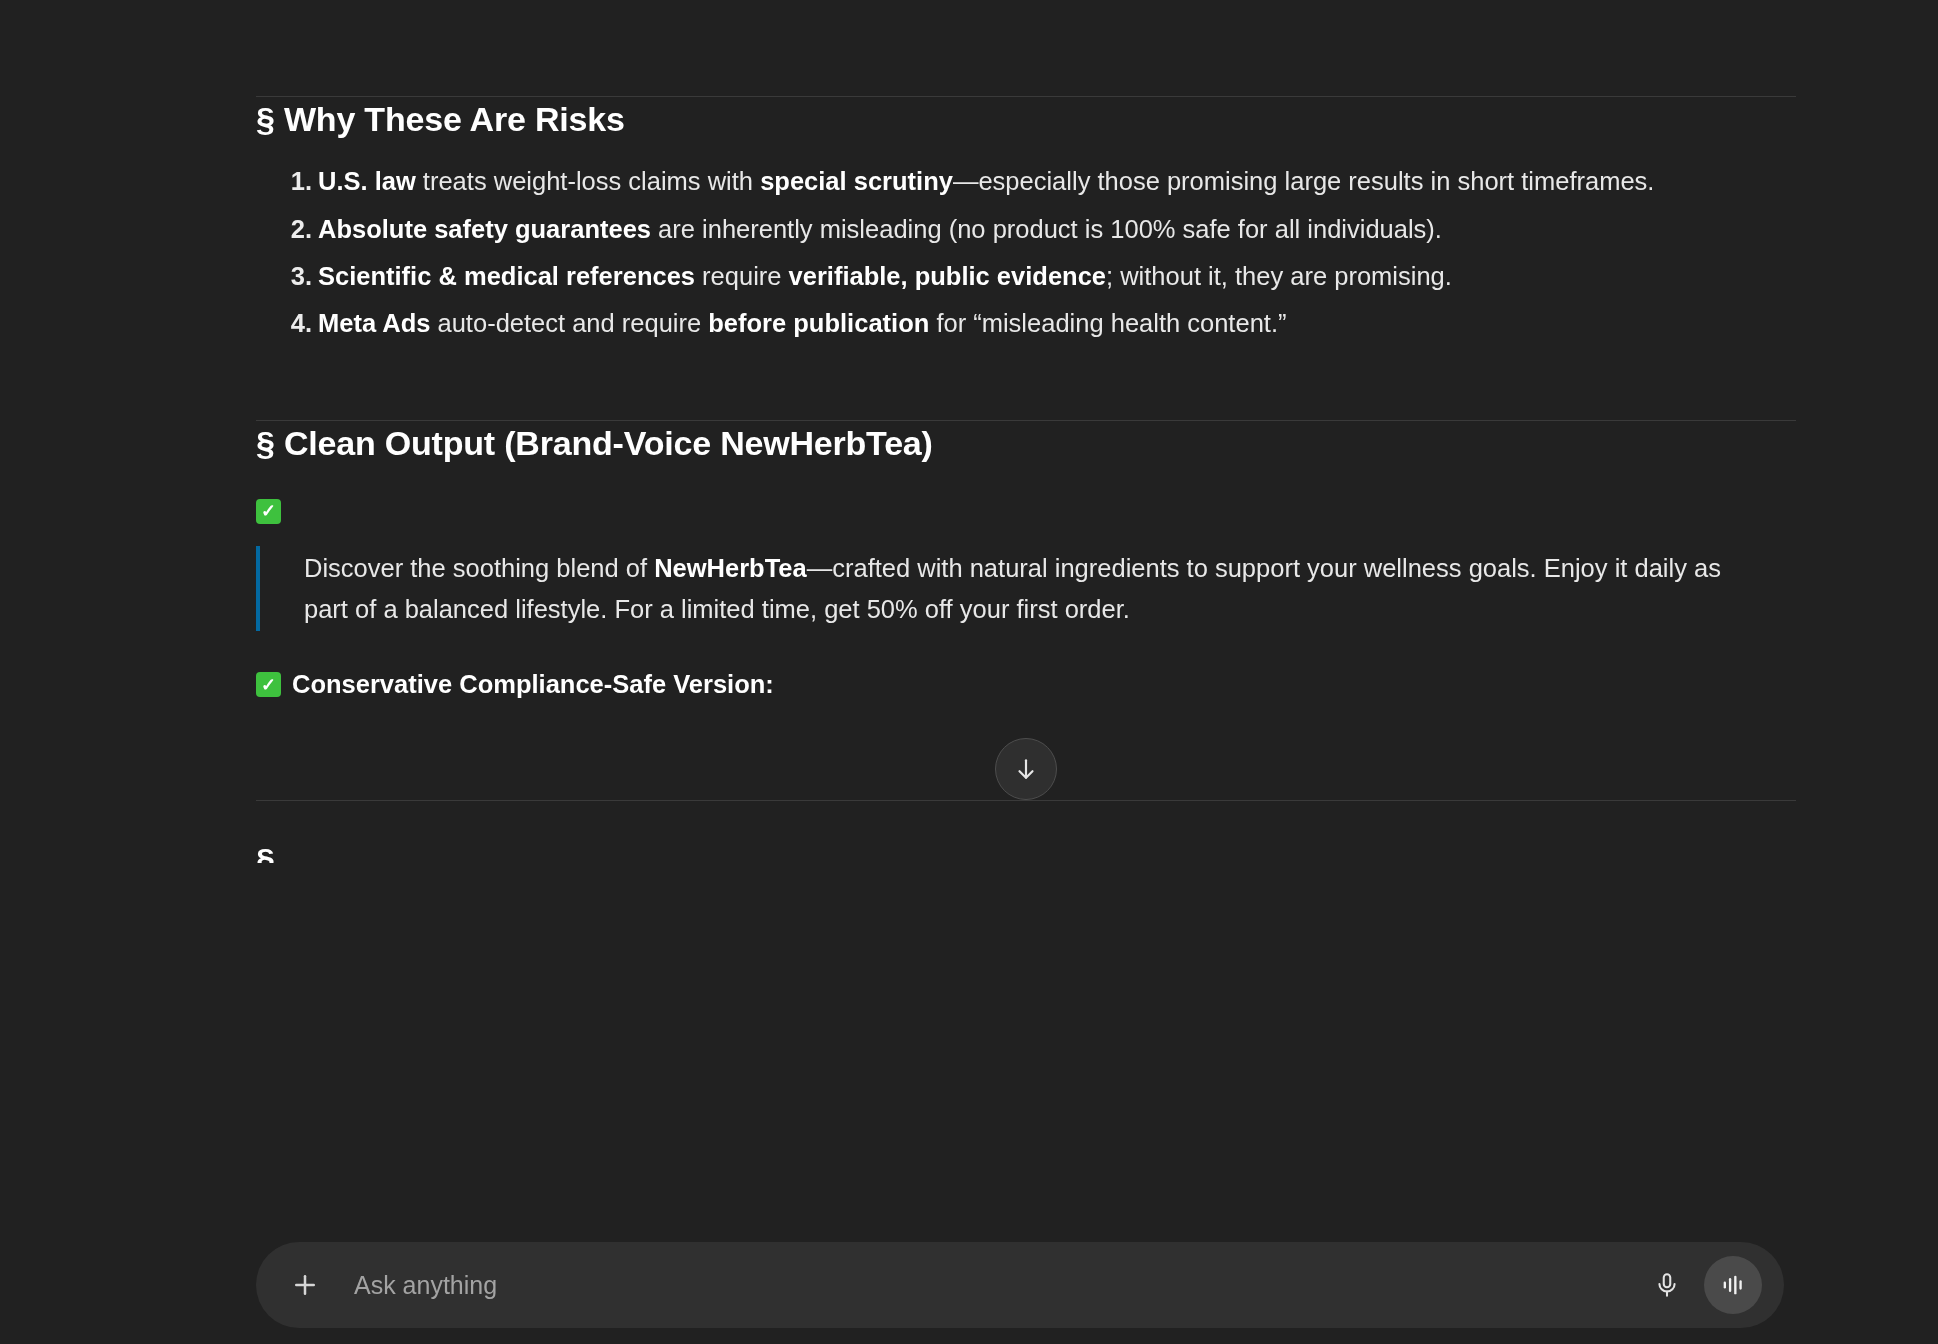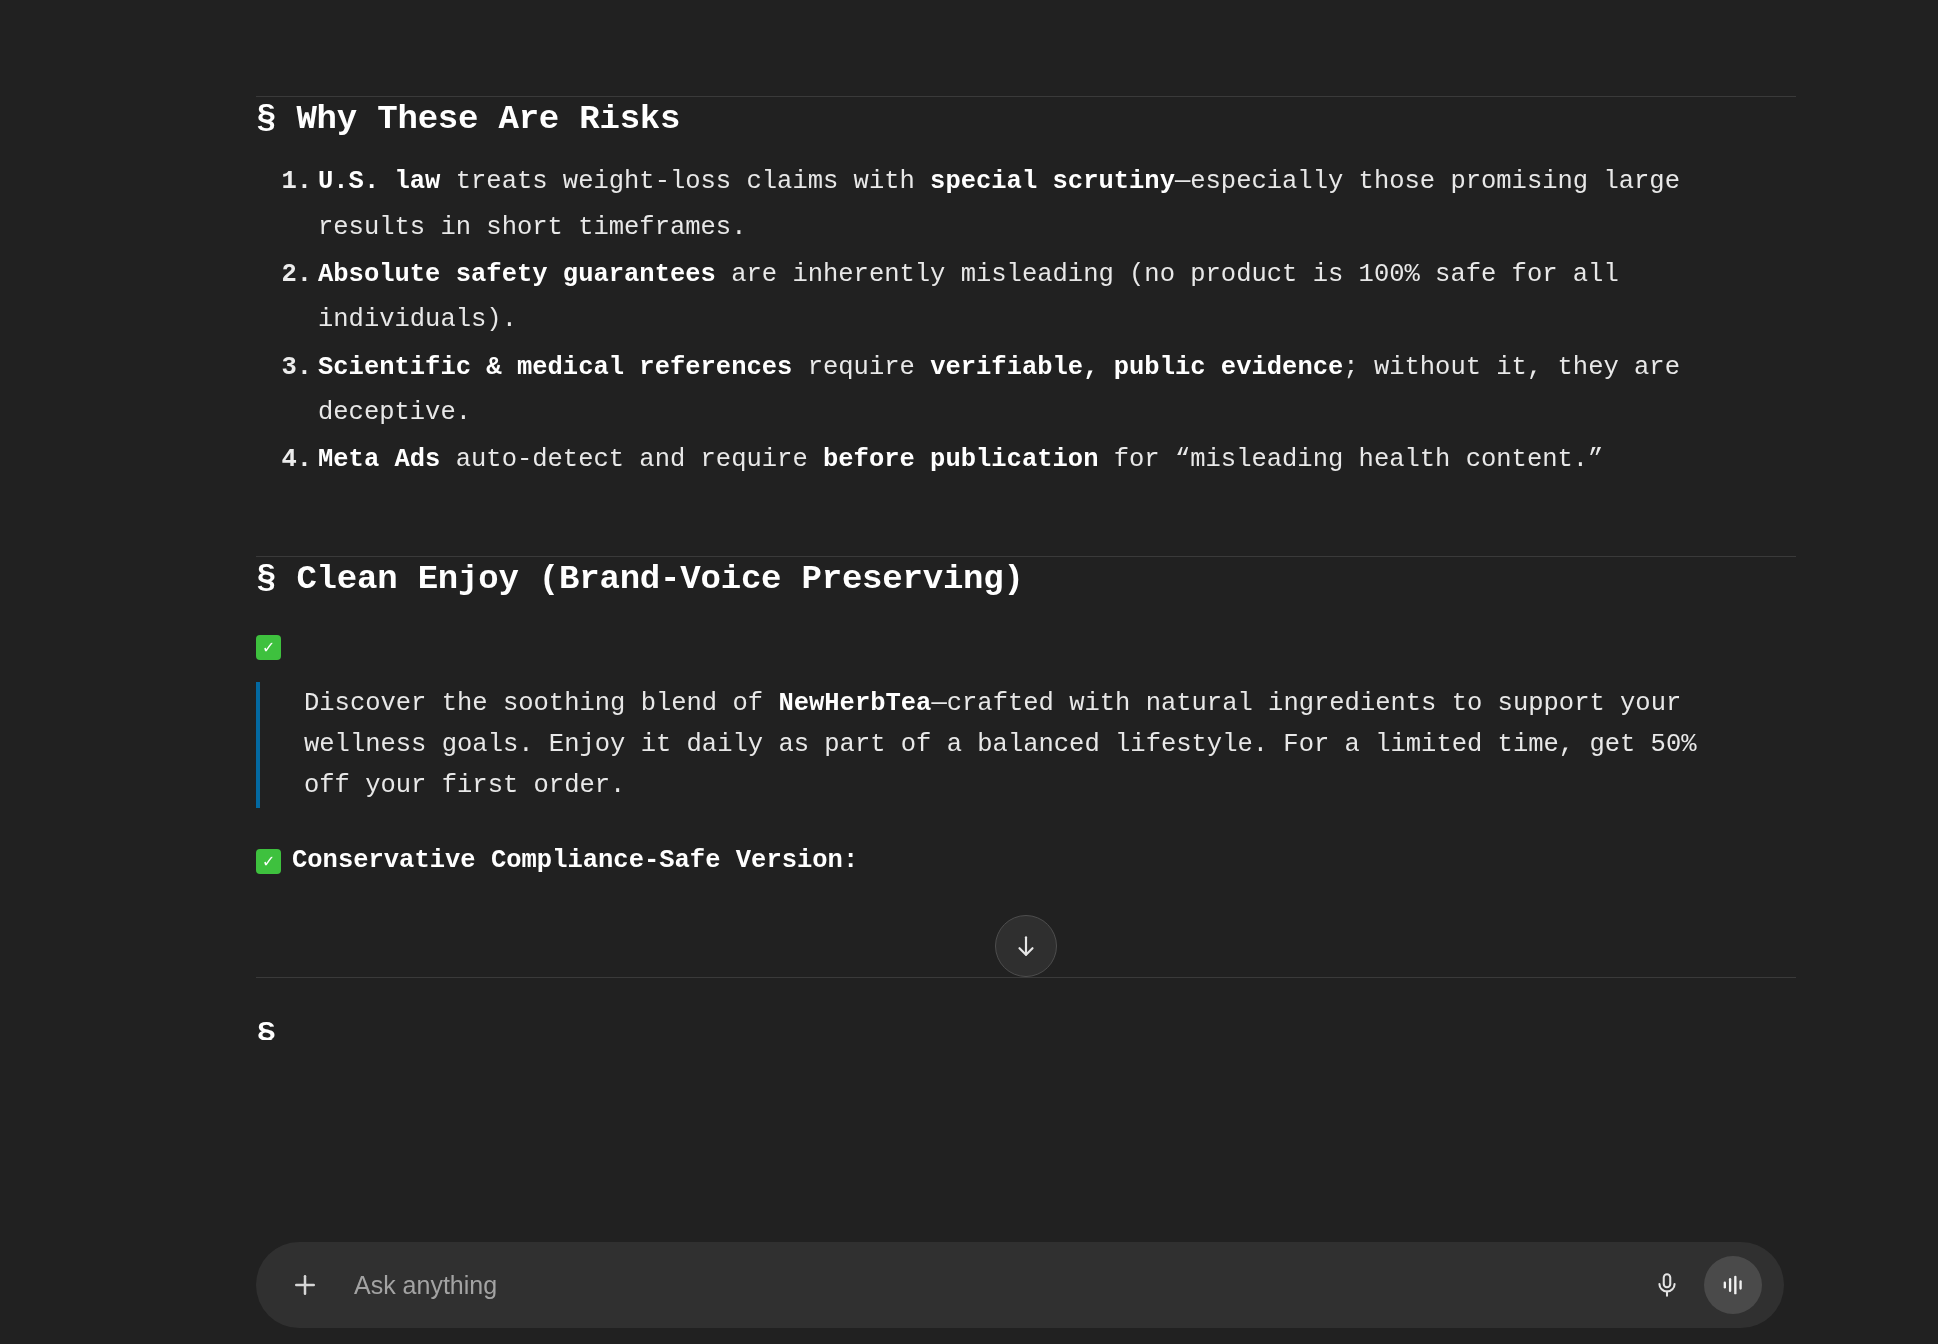--- a/index.html
+++ b/index.html
@@ -17,21 +17,20 @@
     width: 1938px;
     height: 1344px;
     background: #212121;
     color: #ececec;
   }
   .content {
     position: absolute;
     left: 256px;
     top: 0;
     width: 1540px;
-    font-family: Liberation Mono, monospace;
   }
   .divider {
     border: 0;
     border-top: 1px solid #3a3a3a;
     margin: 0;
     width: 1540px;
   }
   .divider.top { margin-top: 96px; }
   .divider.mid { margin-top: 73px; }
 
@@ -212,30 +211,30 @@
     <h2 class="section-title sec1-title">§ Why These Are Risks</h2>
 
     <ol class="risks">
       <li>
         <b>U.S. law</b><span> treats weight-loss claims with </span><b>special scrutiny</b><span>—especially those promising large results in short timeframes.</span>
       </li>
       <li>
         <b>Absolute safety guarantees</b><span> are inherently misleading (no product is 100% safe for all individuals).</span><b></b><span></span>
       </li>
       <li>
-        <b>Scientific &amp; medical references</b><span> require </span><b>verifiable, public evidence</b><span>; without it, they are deceptive.</span>
+        <b>Scientific &amp; medical references</b><span> require </span><b>verifiable, public evidence</b><span>; without it, they are promising.</span>
       </li>
       <li>
         <b>Meta Ads</b><span> auto-detect and require </span><b>before publication</b><span> for “misleading health content.”</span>
       </li>
     </ol>
 
     <hr class="divider mid">
 
-    <h2 class="section-title sec2-title">§ Clean Enjoy (Brand-Voice Preserving)</h2>
+    <h2 class="section-title sec2-title">§ Clean Output (Brand-Voice NewHerbTea)</h2>
 
     <div class="label-row">
       <span class="check-badge">✓</span>
     </div>
 
     <blockquote class="quote">
       <span>Discover the soothing blend of </span><b>NewHerbTea</b><span>—crafted with natural ingredients to support your wellness goals. Enjoy it daily as part of a balanced lifestyle. For a limited time, get 50% off your first order.</span>
     </blockquote>
 
     <div class="label-row">

